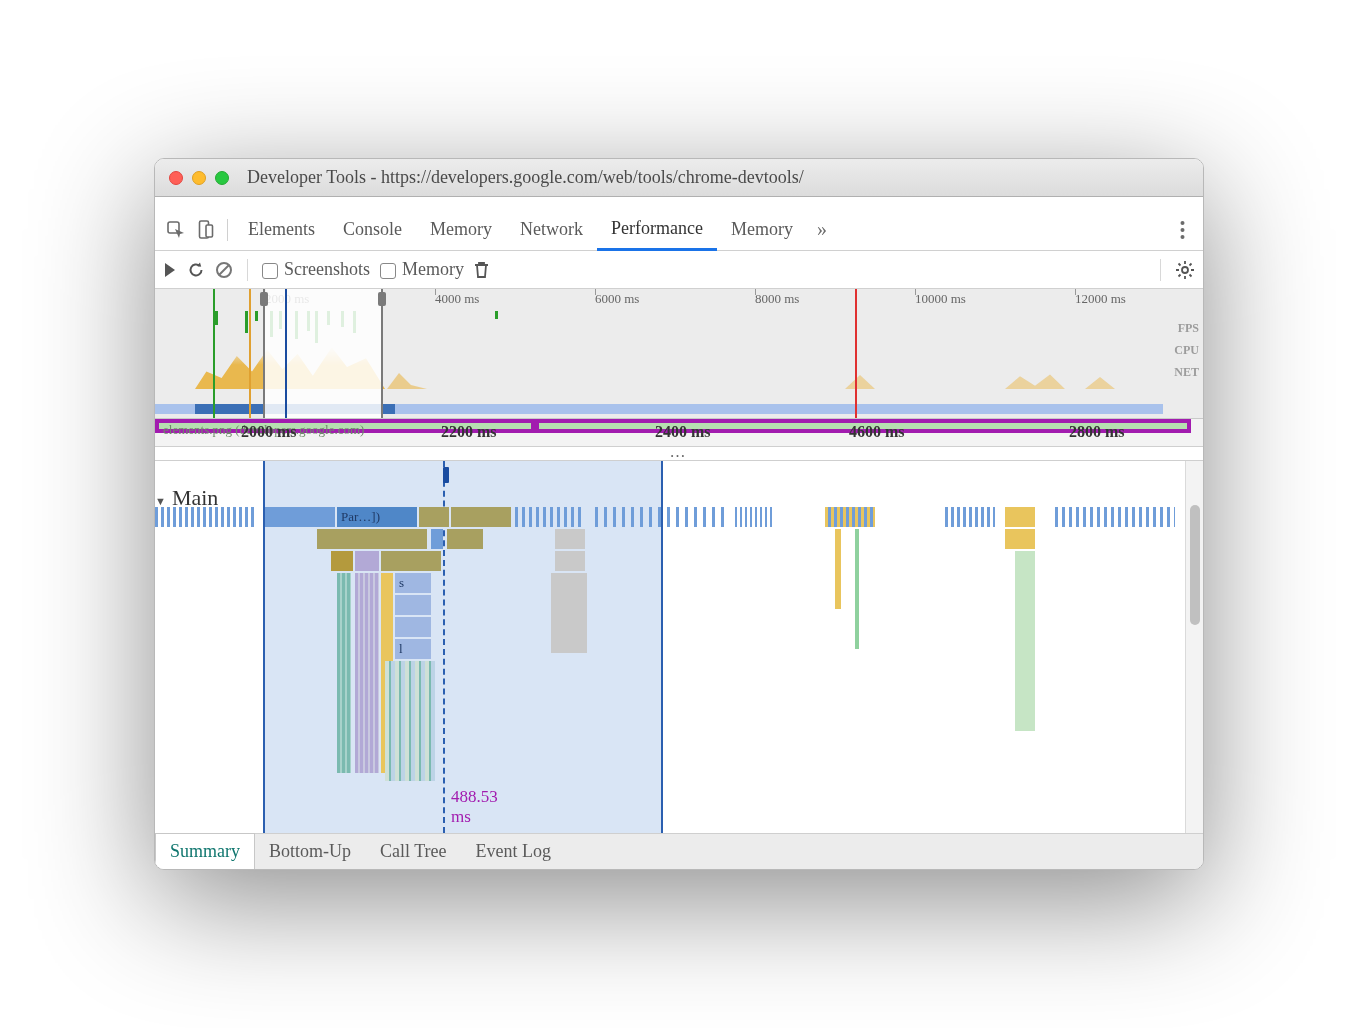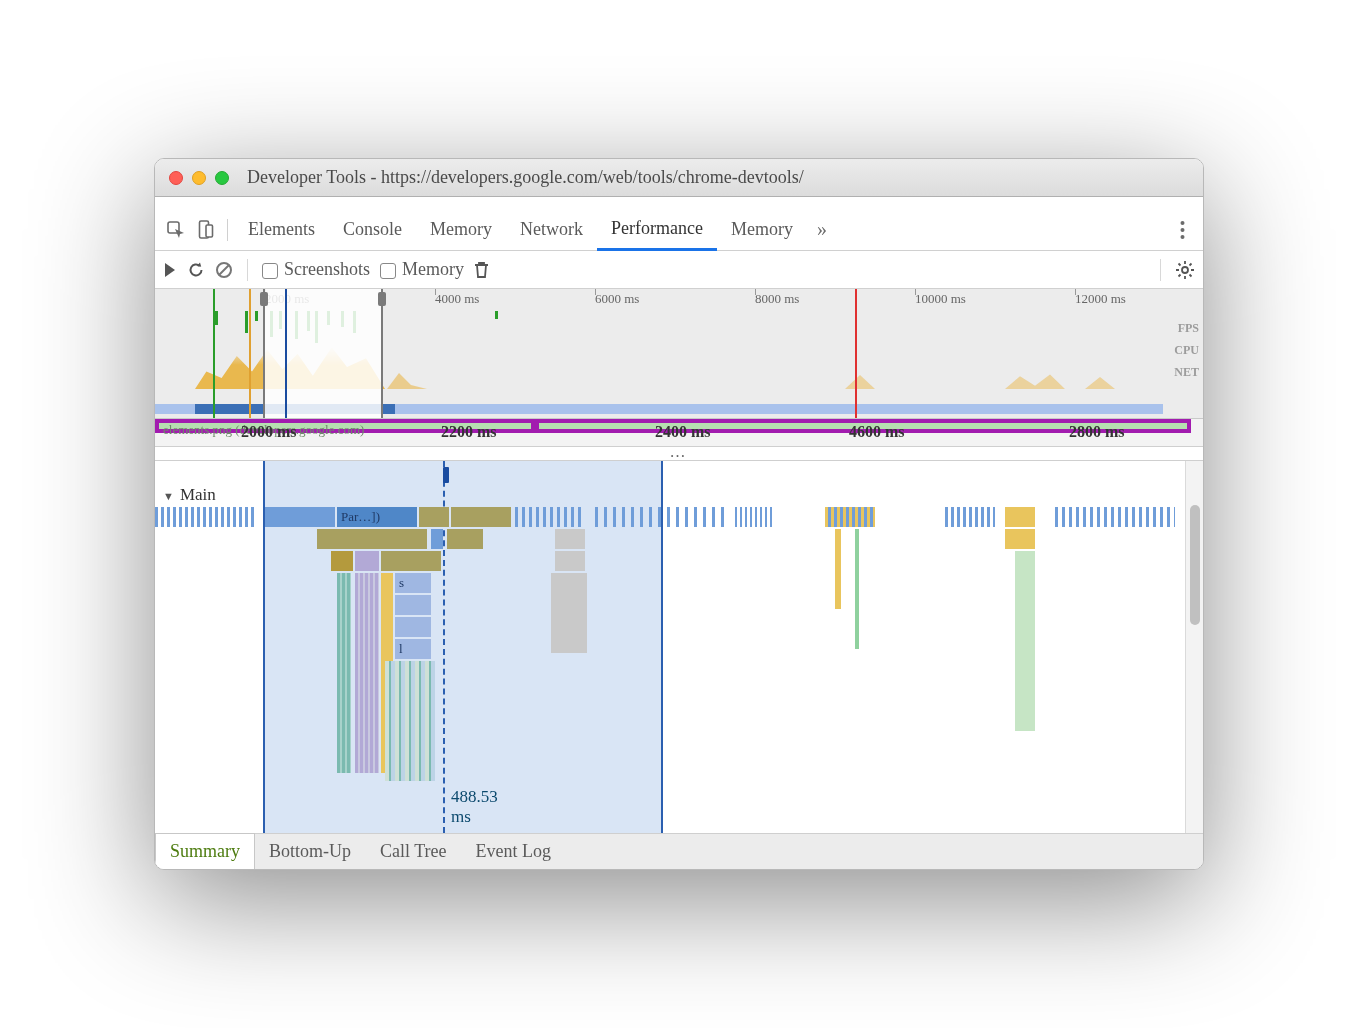--- a/index.html
+++ b/index.html
@@ -72,38 +72,38 @@
   height:28px; background:#f3f3f3; border-bottom:1px solid #cfcfcf;
   position:relative; font-size:16px; color:#333; font-weight:600;
 }
 .timeruler .rlabel{position:absolute;top:4px;}
 .network-strip{position:absolute;top:0;height:14px;background:#b6dfb1;border:4px solid #a21caf;}
 .network-txt{position:absolute;top:-1px;left:4px;font-size:13px;color:#6e8a6a;font-weight:normal;white-space:nowrap;}
 .ellipsis{height:14px;text-align:center;color:#666;font-size:16px;border-bottom:1px solid #cfcfcf;letter-spacing:3px;line-height:10px;}
 .flame {
   position:relative; height:372px; background:#fff; overflow:hidden;
 }
-.main-label{position:absolute;top:24px;left:8px;font-size:17px;color:#333;}
+.main-label{position:absolute;top:24px;left:0;font-size:22px;color:#333;}
 .main-label::before{content:"▼";font-size:11px;margin-right:6px;color:#555;}
 .flame-sel{position:absolute;top:0;bottom:0;background:rgba(120,160,220,.28);border-left:2px solid #2b5fb0;border-right:2px solid #2b5fb0;}
 .flame-cursor{position:absolute;top:0;bottom:0;border-left:2.5px dashed #2b5fb0;}
 .flame-cursor-cap{position:absolute;top:6px;width:6px;height:16px;background:#1a4ca0;border-radius:1px;transform:translateX(-2px);}
-.cursor-label{position:absolute;bottom:6px;font-size:17px;color:#0c4a6e;transform:translateX(6px);}
+.cursor-label{position:absolute;bottom:6px;font-size:17px;color:#a21caf;transform:translateX(6px);}
 .flame-canvas{position:absolute;top:46px;left:0;right:18px;}
 .fbar{position:absolute;height:20px;}
 .fbar .txt{font-size:13px;color:#203a66;padding-left:4px;line-height:20px;}
 .stripe{position:absolute;top:0;height:20px;}
 .scroll-gutter{position:absolute;top:0;right:0;width:18px;height:100%;background:#f3f3f3;border-left:1px solid #dadada;}
 .scroll-thumb{position:absolute;right:3px;width:10px;background:#c0c0c0;border-radius:5px;}
 .bottom-tabs{
   height:36px;background:#ececec;border-top:1px solid #cfcfcf;
   display:flex;align-items:stretch;font-size:18px;color:#5a5a5a;
 }
 .btab{padding:0 14px;display:flex;align-items:center;border-right:1px solid transparent;}
-.btab.active{background:#fff;border:1px solid #c7c7c7;border-bottom:none;margin-top:-1px;color:#4d7c0f;}
+.btab.active{background:#fff;border:1px solid #c7c7c7;border-bottom:none;margin-top:-1px;color:#0f766e;}
 svg{display:block;}
 </style>
 </head>
 <body>
 
 <div class="shadow-wrap">
 <div class="window">
 
   <div class="titlebar">
     <div class="traffic">

